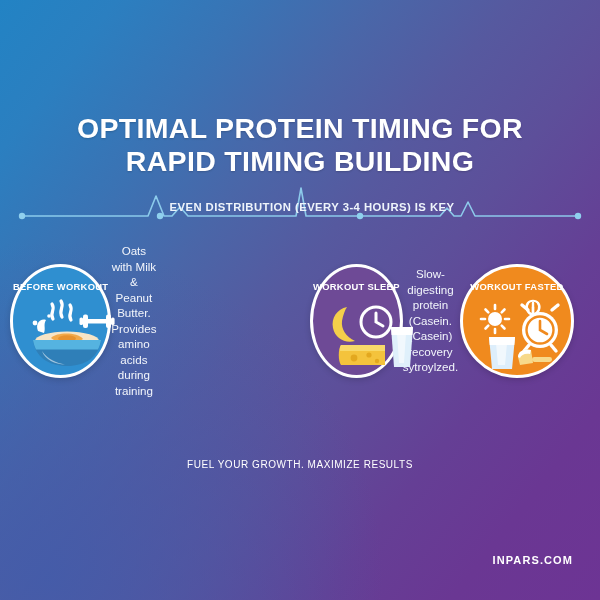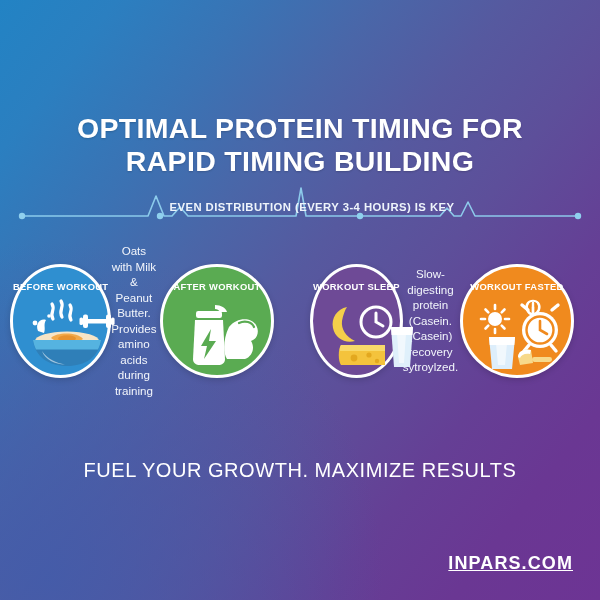--- a/index.html
+++ b/index.html
@@ -121,32 +121,31 @@
   }
 
   
   .tagline {
     position: absolute;
     top: 459px;
     left: 0;
     width: 600px;
     text-align: center;
     color: #ffffff;
-    font-size: 20px;
+    font-size: 10px;
     letter-spacing: 0.55px;
   }
   .brand {
     position: absolute;
     right: 27px;
-    bottom: 26px;
-    color: #ffffff;
-    font-size: 18px;
+    bottom: 34px;
+    color: #ffffff;
+    font-size: 11px;
     font-weight: bold;
     letter-spacing: 1.1px;
-    text-decoration: underline;
   }
 </style>
 </head>
 <body>
 
 <div id="poster">
 
   <div class="title-block">
     <div class="title-line">OPTIMAL PROTEIN TIMING FOR</div>
     <div class="title-line">RAPID TIMING BUILDING</div>
@@ -196,39 +195,20 @@
 
           <path d="M20,47 L88,47 C86,64 72,73 54,73 C36,73 22,64 20,47 Z" fill="#2f7fb8"></path>
           <path d="M20,47 L88,47 C87.4,50.5 86.4,53.6 85,56.5 L23,56.5 C21.6,53.6 20.6,50.5 20,47 Z" fill="#55b3e0"></path>
           <path d="M29,58 C32,67 42,71 52,71.5 C44,70 34,66 29,58 Z" fill="#ffffff" opacity="0.55"></path>
         </svg>
       </div>
       <div class="caption">Oats with Milk &amp; Peanut Butter. Provides amino acids during training</div>
     </div>
 
     <div class="col">
-      <div class="badge" style="background:#5aab52">
-        <div class="badge-label">AFTER WORKOUT</div>
-        <svg class="badge-art" viewBox="0 0 108 82">
-
-          <g fill="#ffffff">
-            <path d="M66,34 C74,24 88,24 93,32 C97,39 94,46 88,48 C92,54 90,63 82,66 L64,66 C60,60 60,46 66,34 Z"></path>
-            <path d="M76,30 C82,27 89,29 91,34" fill="none" stroke="#5aab52" stroke-width="2.2" stroke-linecap="round"></path>
-          </g>
-
-          <g fill="#ffffff">
-            <rect x="33" y="18" width="26" height="7" rx="2.2"></rect>
-            <path d="M52,12 C58,12 63,15 64,19 L57,19 C56,17 54,16 52,16 Z"></path>
-          </g>
-
-          <path d="M32,27 L60,27 L62,66 C62,70 59,72 55,72 L37,72 C33,72 30,70 30,66 Z" fill="#ffffff"></path>
-
-          <path d="M48,36 L38,53 L44,53 L41,66 L53,48 L46,48 Z" fill="#5aab52"></path>
-        </svg>
-      </div>
     </div>
 
     <div class="col">
       <div class="badge" style="background:#6e4a96">
         <div class="badge-label">WORKOUT SLEEP</div>
         <svg class="badge-art" viewBox="0 0 108 82">
 
           <path d="M34,14 C24,16 18,25 20,35 C22,45 32,51 42,48 C33,44 28,36 29,28 C30,22 32,17 34,14 Z" fill="#f4cf4a"></path>
 
           <g>

